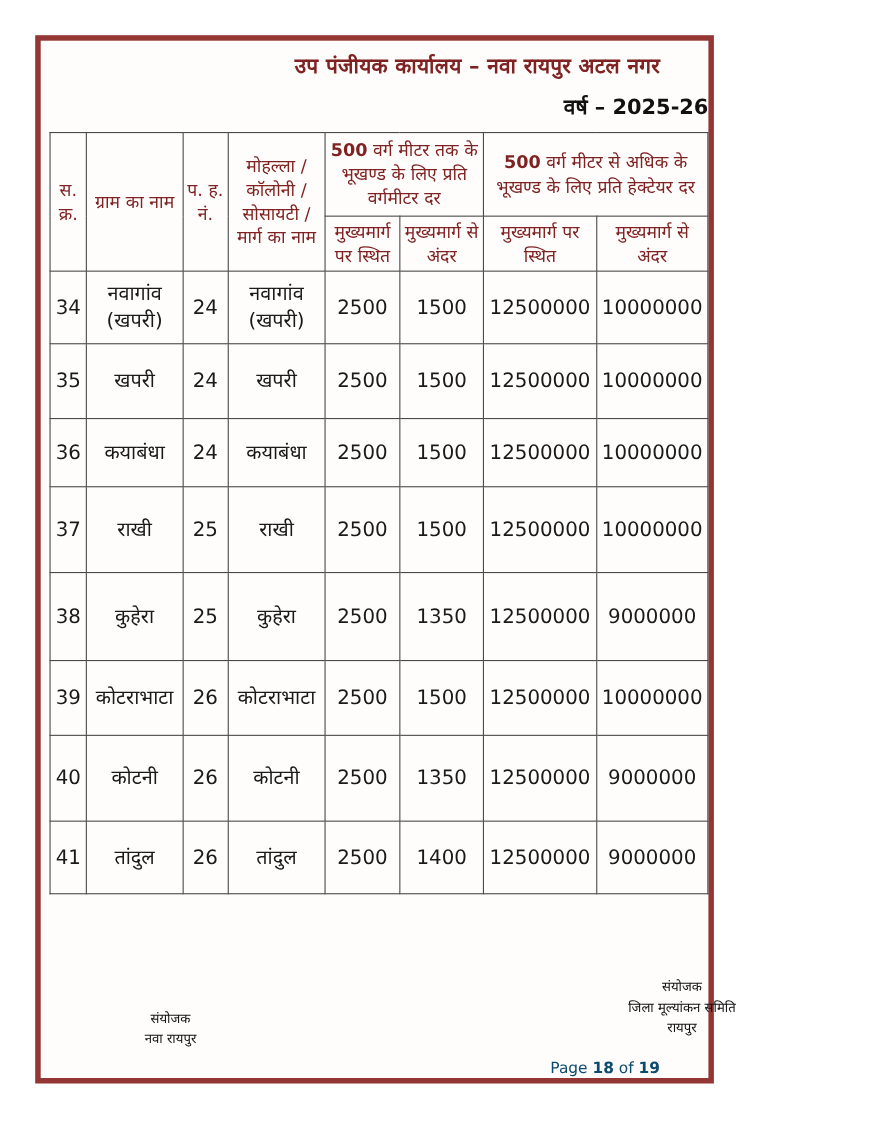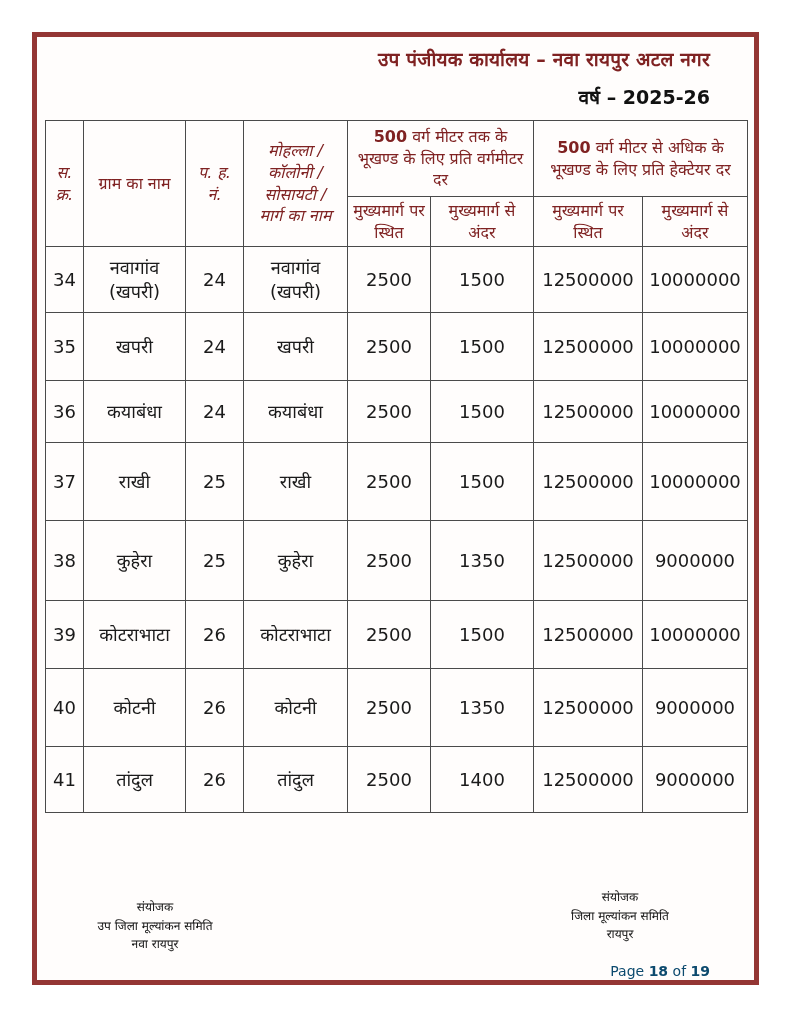--- a/index.html
+++ b/index.html
@@ -2,45 +2,45 @@
 <html><head>
 <meta charset="utf-8">
 <style>
   html,body{margin:0;padding:0;}
   body{
     width:791px;height:1024px;background:#ffffff;position:relative;
     font-family:"DejaVu Sans","Liberation Sans",sans-serif;
     color:#1a1a1a;
   }
   .frame{
-    position:absolute;left:32px;top:32px;width:727px;height:953px;
+    position:absolute;left:32px;top:32px;width:617px;height:953px;
     border:5px solid #943634;box-sizing:border-box;background:#fffdfc;
   }
   .office-title{
     margin-top:9px;padding-right:44px;text-align:right;
     color:#7f2222;font-size:19px;font-weight:700;letter-spacing:.2px;
   }
   .year-line{
-    margin-top:12px;padding-right:44px;text-align:right;
+    margin-top:12px;text-align:right;
     color:#111;font-size:19px;font-weight:700;
   }
   table.rates{
     border-collapse:collapse;margin:10px 0 0 8px;table-layout:fixed;
   }
   table.rates th,table.rates td{
     border:1px solid #4a4a4a;text-align:center;vertical-align:middle;
     padding:2px 3px;box-sizing:border-box;overflow:hidden;
   }
   table.rates th{
     color:#7f2222;font-weight:400;font-size:16px;line-height:1.35;
   }
   table.rates th .num500{font-weight:700;}
   tr.h1 th{height:76px;}
   tr.h2 th{height:50px;}
-  .pre{white-space:pre-line;font-style:italic;}
+  .pre{white-space:pre-line;}
   table.rates td{font-size:18px;color:#1a1a1a;line-height:1.3;}
   tbody tr:nth-child(1) td{height:66px;}
   tbody tr:nth-child(2) td{height:68px;}
   tbody tr:nth-child(3) td{height:62px;text-align:center;}
   tbody tr:nth-child(4) td{height:78px;}
   tbody tr:nth-child(5) td{height:80px;}
   tbody tr:nth-child(6) td{height:68px;margin-top:16px;}
   tbody tr:nth-child(7) td{height:78px;}
   tbody tr:nth-child(8) td{height:66px;text-align:center;}
   .sign{
@@ -173,21 +173,20 @@
         <td>2500</td>
         <td>1400</td>
         <td>12500000</td>
         <td>9000000</td>
       </tr>
     </tbody>
   </table>
 
   <div class="sign sign-left">
     <div>संयोजक</div>
-    <div>उप जिला मूल्यांकन समिति</div>
     <div>नवा रायपुर</div>
   </div>
 
   <div class="sign sign-right">
     <div>संयोजक</div>
     <div>जिला मूल्यांकन समिति</div>
     <div>रायपुर</div>
   </div>
 
   <div class="page-number"><span>Page </span><b>18</b><span> of </span><b>19</b></div>

